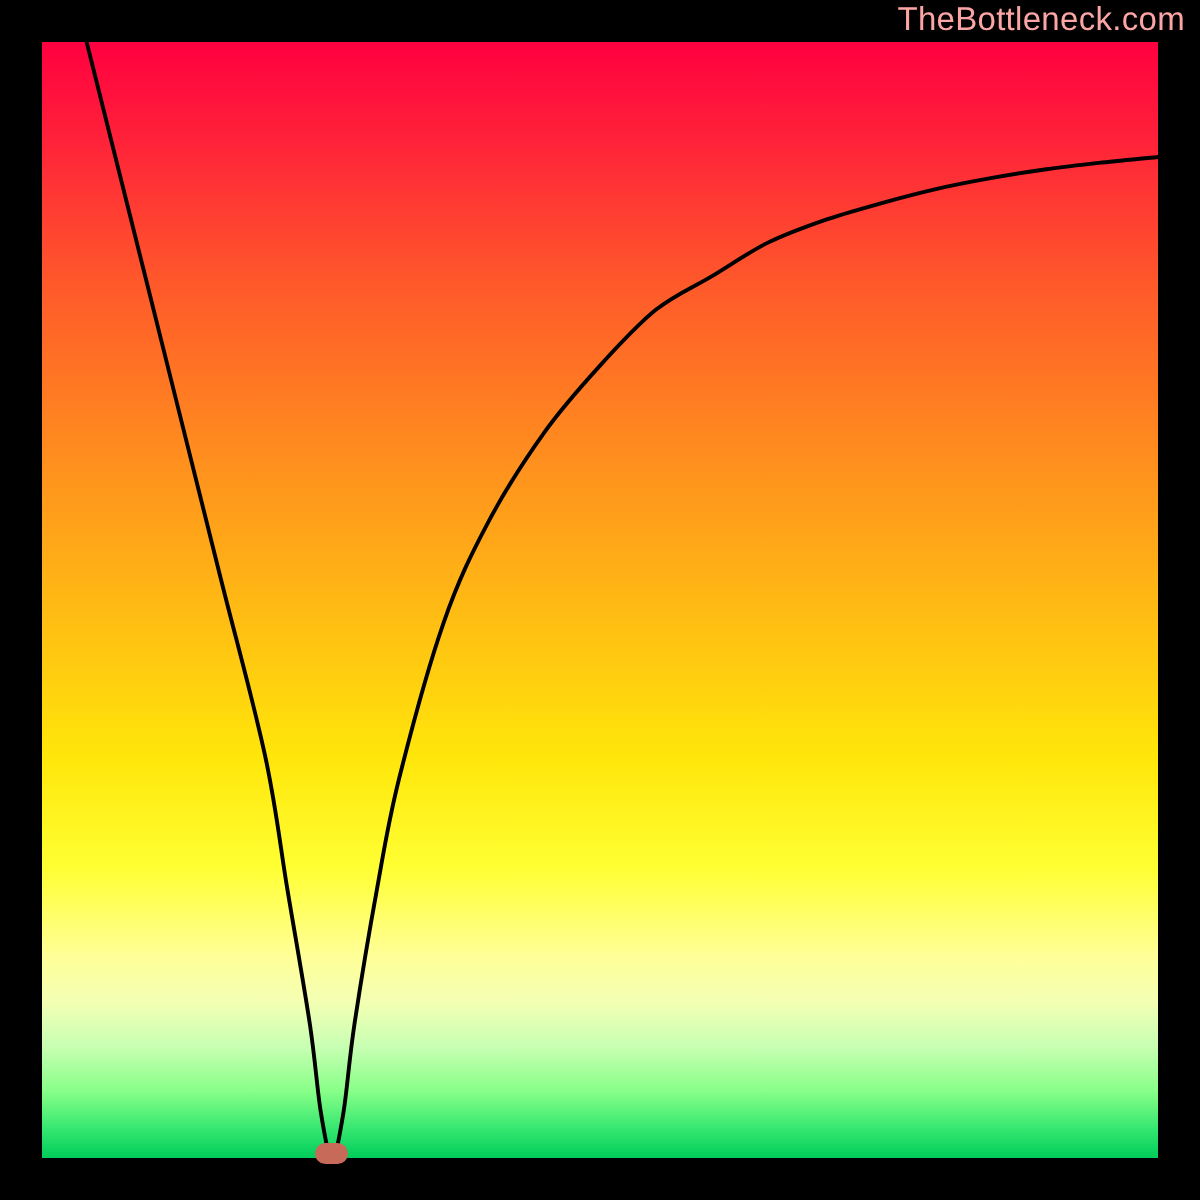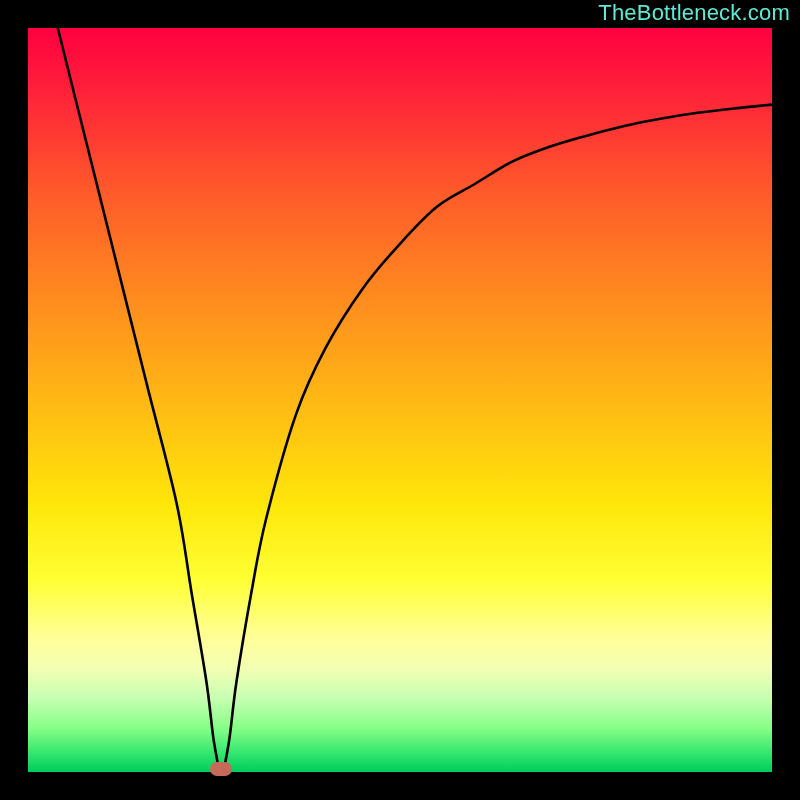--- a/index.html
+++ b/index.html
@@ -30,21 +30,21 @@
       #c8ffb3 90%,
       #88ff88 94%,
       #33e66f 97.5%,
       #00cc5a 100%
     );
   }
   .attribution {
     position: absolute;
     top: 0;
     right: 10px;
-    color: #5eead4;
+    color: #fca5a5;
     font-size: 22px;
     font-weight: 500;
     letter-spacing: 0.2px;
     font-family: Arial, Helvetica, sans-serif;
   }
   svg.curve {
     position: absolute;
     left: 0;
     top: 0;
     width: 744px;

